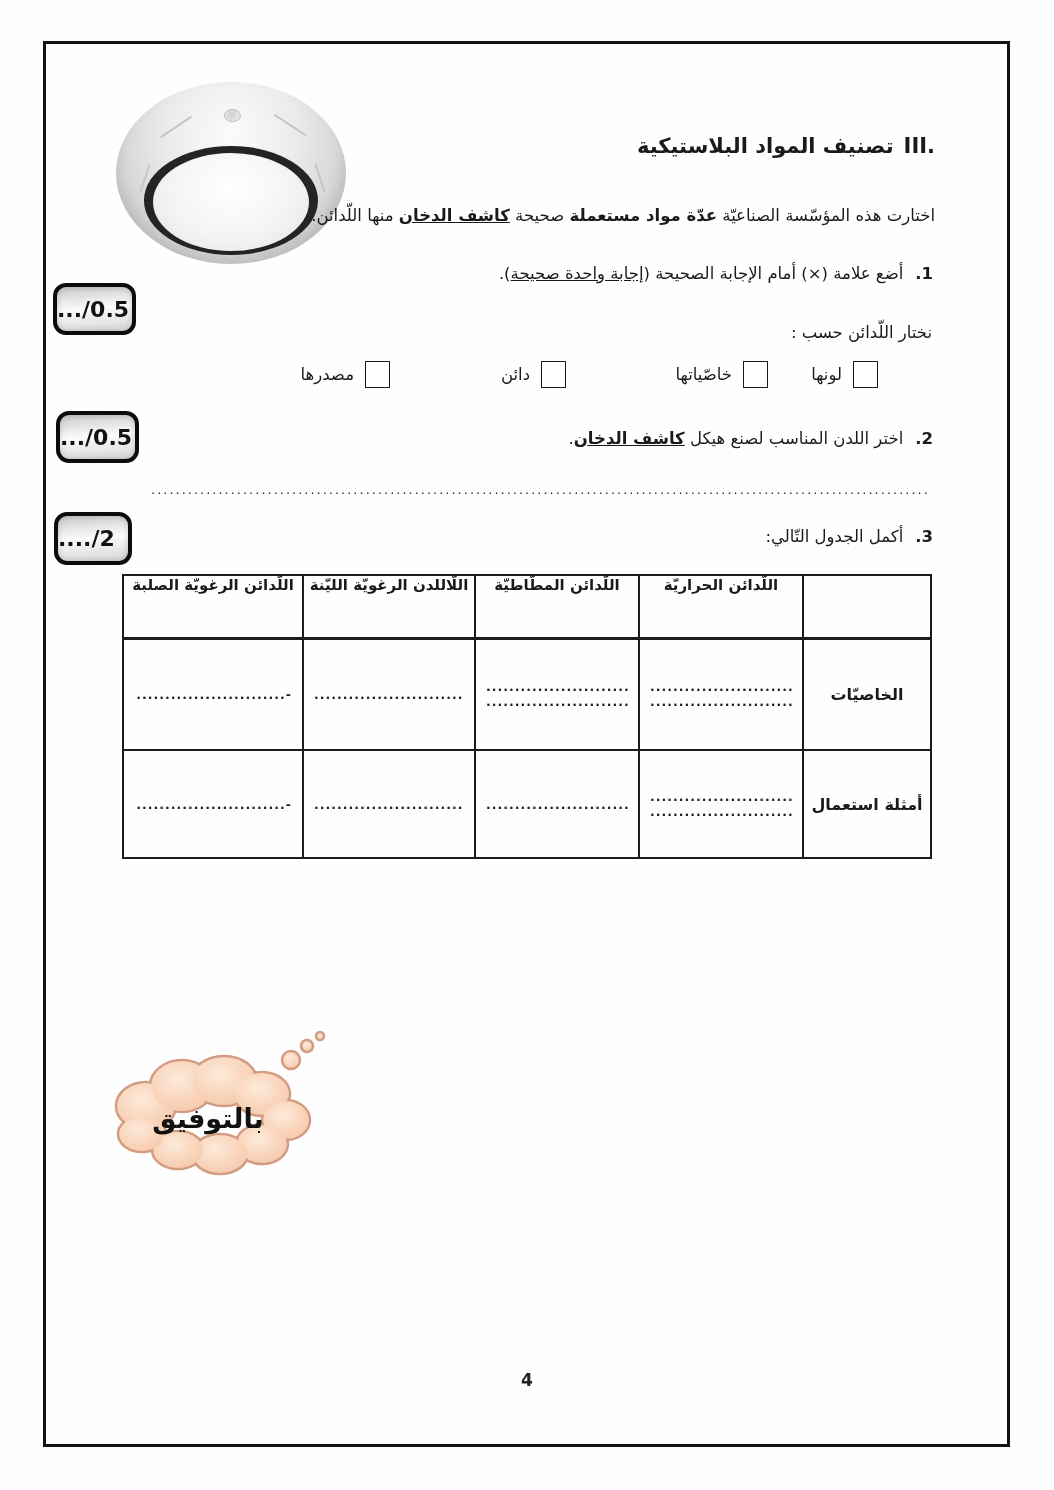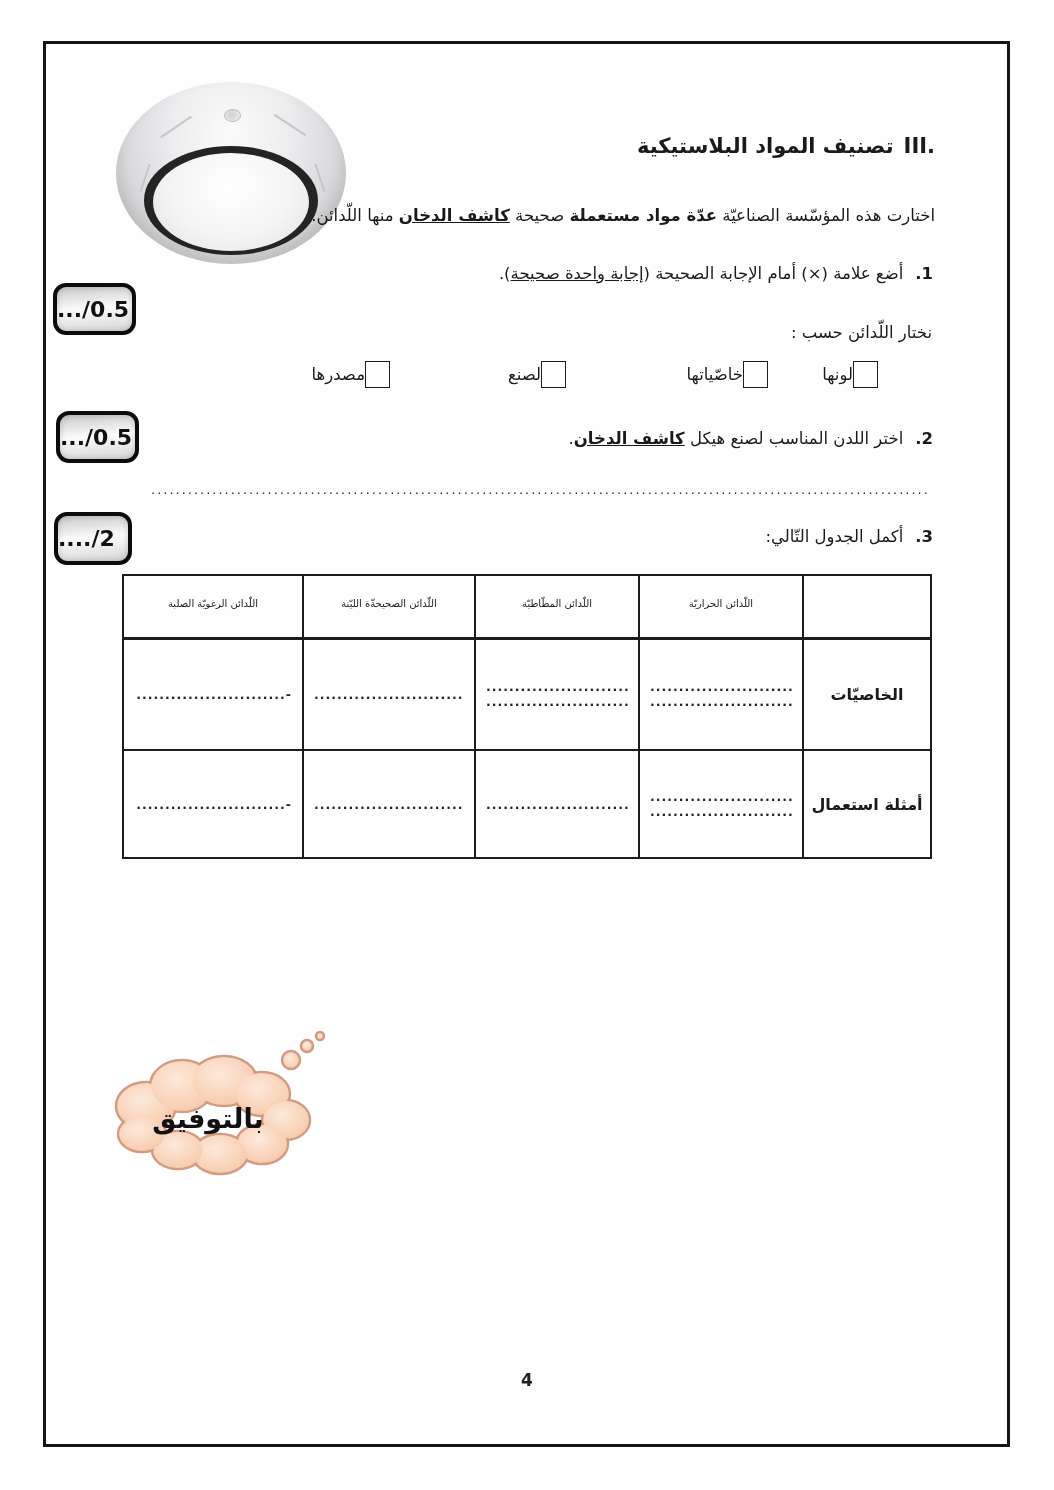--- a/index.html
+++ b/index.html
@@ -47,39 +47,39 @@
     display:flex; align-items:center; 
     font-size:22px; font-weight:bold; color:#121212;
     box-shadow: inset 0 0 6px rgba(0,0,0,0.18); }
   .score span { direction:ltr; unicode-bidi:isolate; }
   .score1 { left:53px; top:283px; width:83px; height:52px; }
   .score2 { left:56px; top:411px; width:83px; height:52px; }
   .score3 { left:54px; top:512px; width:78px; height:53px; }
 
   
   .choices { position:absolute; left:0; top:361px; width:1054px; height:34px; }
-  .choice { position:absolute; top:0; display:flex; direction:rtl; align-items:center; }
+  .choice { position:absolute; top:0; display:flex; direction:rtl; align-items:center; gap:11px; }
   .choice .box { width:25px; height:27px; border:1.7px solid #1c1c1c; background:#fff; box-sizing:border-box; }
   .choice .lbl { font-size:16.5px; }
   .choice-color  { right:176px; }
   .choice-props  { right:286px; }
   .choice-price  { right:488px; }
   .choice-source { right:664px; }
 
   
   .dotline { position:absolute; left:151px; top:482px; width:780px; height:18px;
     overflow:hidden; white-space:nowrap; font-size:13px; letter-spacing:2px; color:#2a2a2a;
     direction:ltr; }
 
   
   .tbl { position:absolute; left:122px; top:574px; width:808px; border-collapse:collapse;
     direction:rtl; table-layout:fixed; }
   .tbl th, .tbl td { border:2px solid #1c1c1c; box-sizing:border-box; }
-  .tbl thead th { font-size:10px; font-weight:normal; text-align:center; vertical-align:top;
-    padding-top:22px; height:63px; }
+  .tbl thead th { font-size:15px; font-weight:bold; text-align:center; vertical-align:top;
+    padding-top:0; height:63px; }
   .tbl thead { border-bottom:3px solid #1c1c1c; }
   .rowhead { font-size:16px; font-weight:bold; text-align:center; vertical-align:middle; }
   .cell { height:100%; box-sizing:border-box; }
   .cell-two { display:flex; flex-direction:column; justify-content:space-between; padding:14px 9px; }
   .cell-one { display:flex; align-items:center; padding:0 9px; }
   .blank { display:block; direction:ltr; text-align:left; white-space:nowrap; overflow:hidden;
     font-size:12.5px; letter-spacing:1px; color:#222; font-weight:bold; }
   .r1 { height:112px; } .r2 { height:108px; }
 
   
@@ -133,21 +133,21 @@
     <div class="choice choice-color">
       <span class="box"></span>
       <span class="lbl">لونها</span>
     </div>
     <div class="choice choice-props">
       <span class="box"></span>
       <span class="lbl">خاصّياتها</span>
     </div>
     <div class="choice choice-price">
       <span class="box"></span>
-      <span class="lbl">لصنع</span>
+      <span class="lbl">دائن</span>
     </div>
     <div class="choice choice-source">
       <span class="box"></span>
       <span class="lbl">مصدرها</span>
     </div>
   </div>
 
   <div class="qline q2 rtl">
     <span class="qnum">2.</span><span>اختر اللدن المناسب لصنع هيكل </span><span class="bu">كاشف الدخان</span><span>.</span>
   </div>
@@ -163,21 +163,21 @@
         <col style="width:164px">
         <col style="width:164px">
         <col style="width:172px">
         <col style="width:180px">
     </colgroup>
     <thead>
       <tr>
         <th></th>
         <th>اللّدائن الحراريّة</th>
         <th>اللّدائن المطّاطيّة</th>
-        <th>اللّدائن الصحيحةّة الليّنة</th>
+        <th>اللّاللدن الرغويّة الليّنة</th>
         <th>اللّدائن الرغويّة الصلبة</th>
       </tr>
     </thead>
     <tbody>
       <tr class="r1">
         <th class="rowhead">الخاصيّات</th>
         <td>
           <div class="cell cell-two">
             <span class="blank">..........................-</span>
             <span class="blank">..........................-</span>

